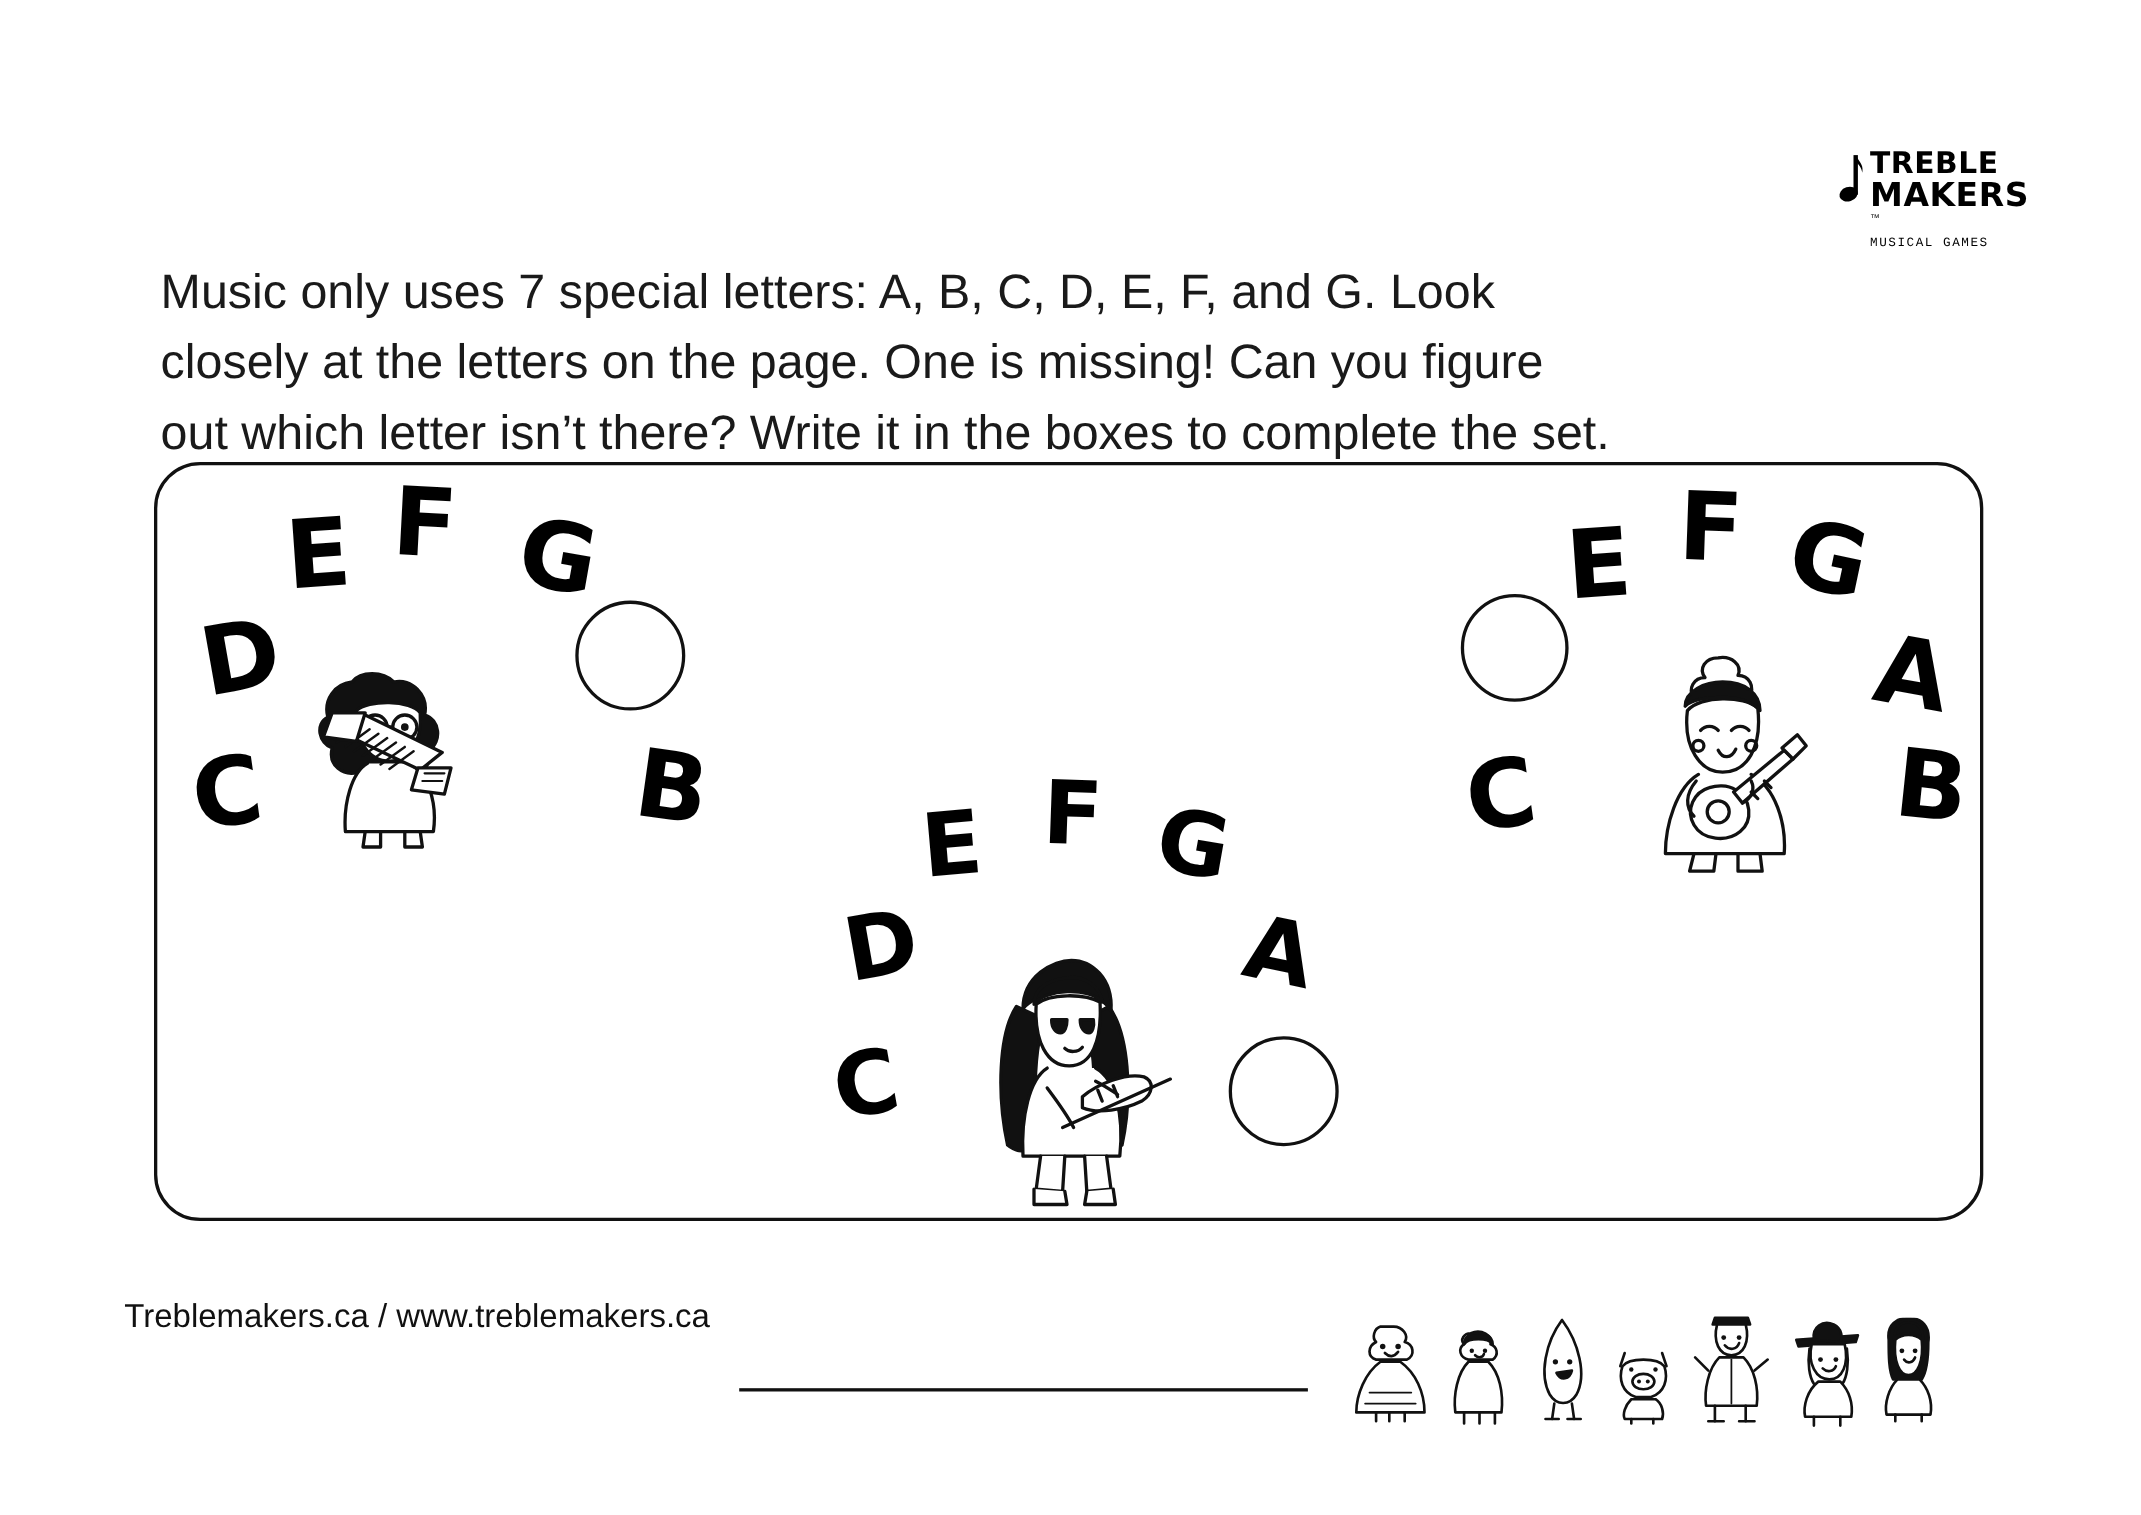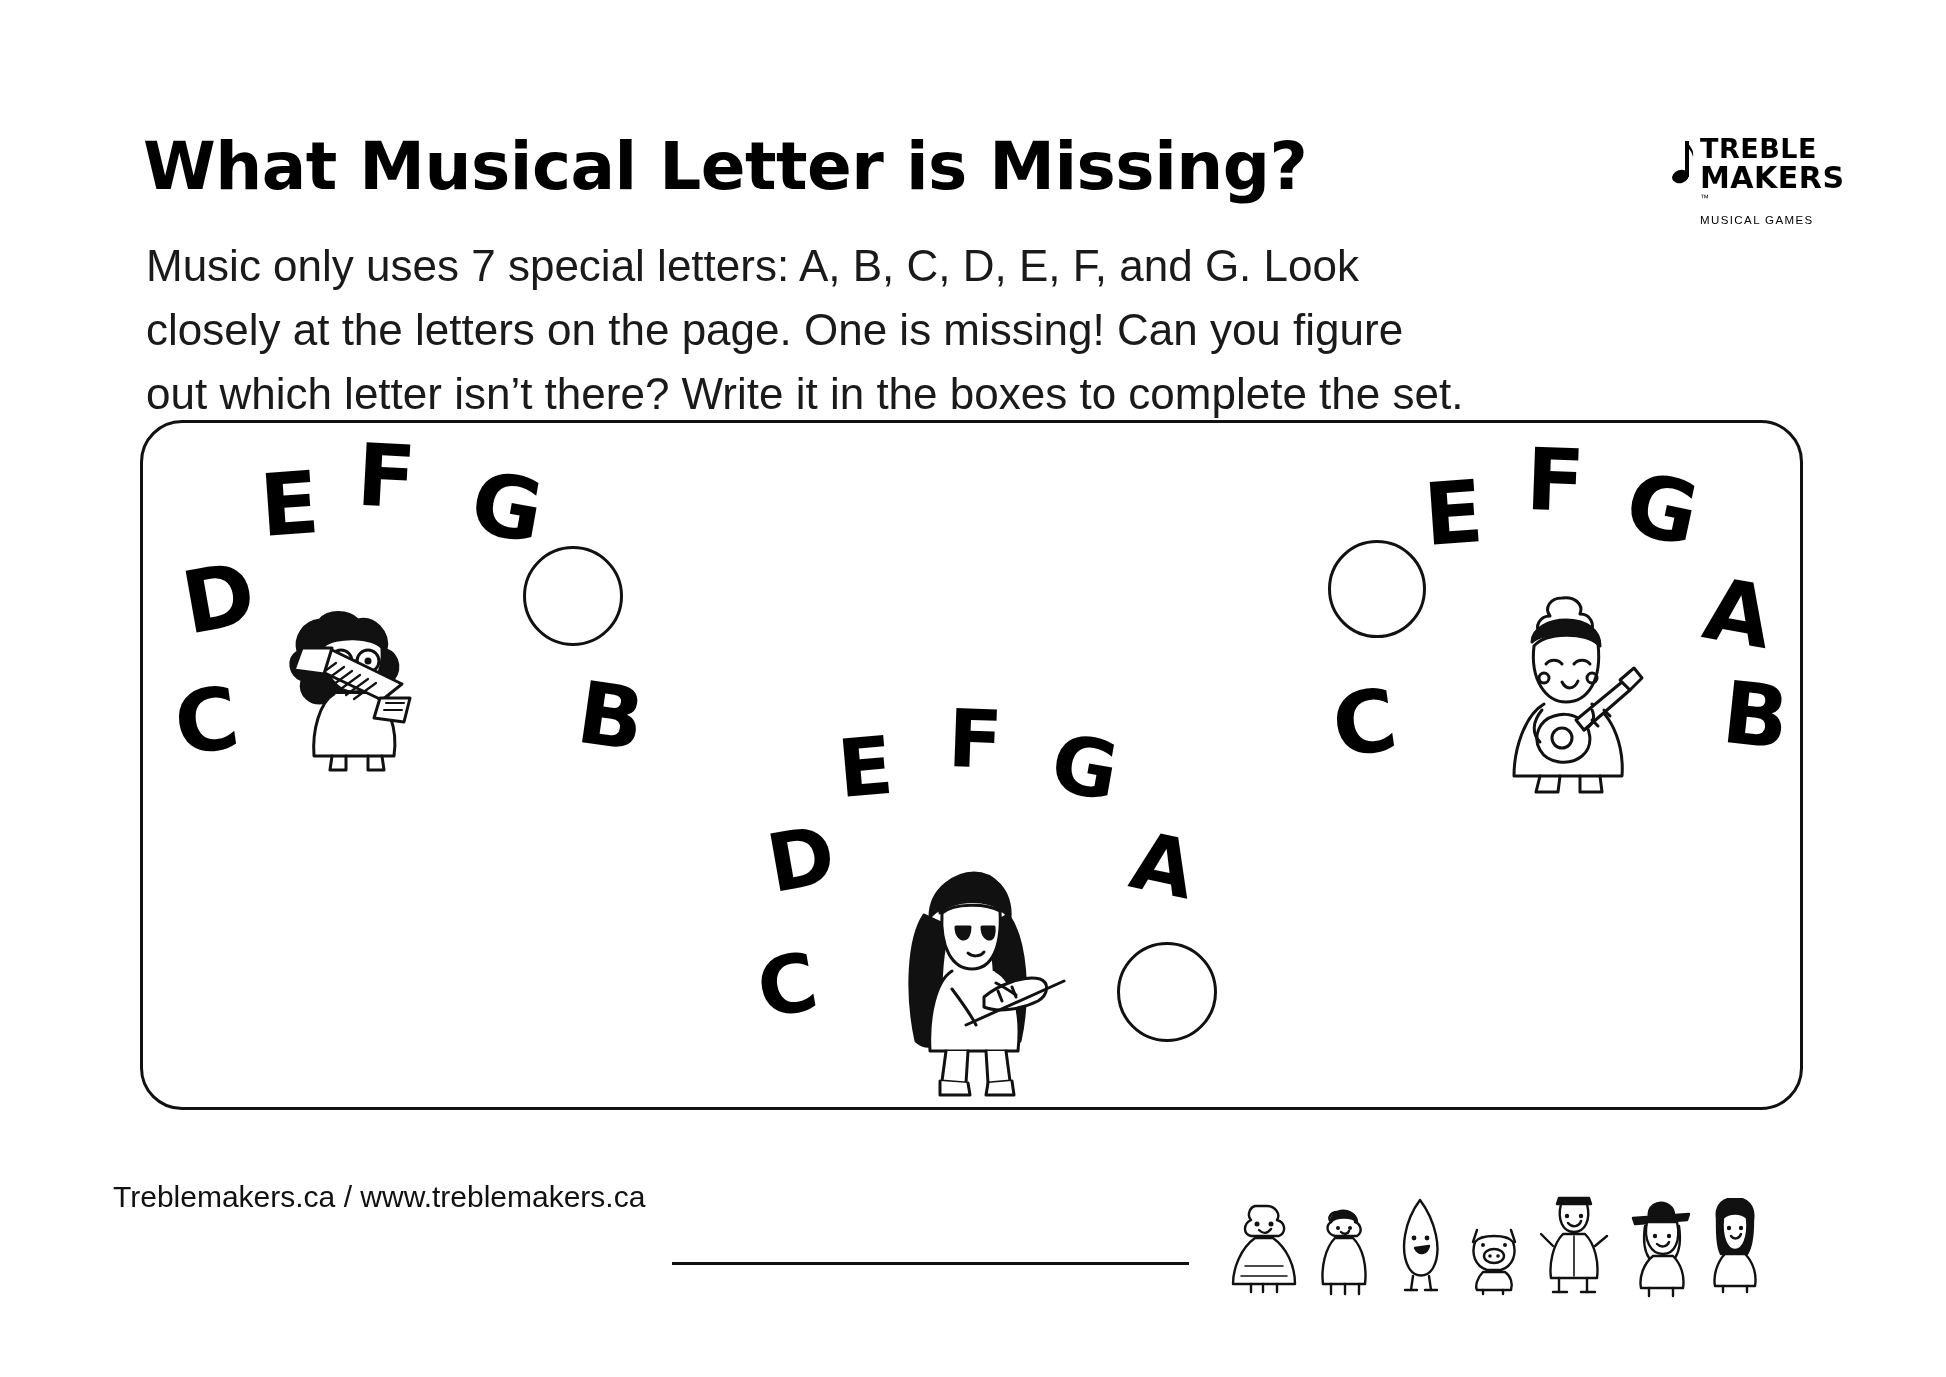--- a/index.html
+++ b/index.html
@@ -99,21 +99,21 @@
     position: relative;
     display: inline-block;
     text-align: center;
   }
   .logo-tm {
     font-size: 9px;
     vertical-align: super;
     font-weight: 400;
   }
   .logo-sub {
-    font-family: Liberation Sans, sans-serif;
+    font-family: Liberation Mono, monospace;
     font-size: 11.5px;
     letter-spacing: 1.4px;
     color: #000;
     margin-top: 3px;
   }
 
   
   .panel {
     position: absolute;
     left: 140px;
@@ -176,21 +176,20 @@
     top: 1190px;
     width: 580px;
     height: 110px;
   }
 </style>
 </head>
 <body>
 
 <div class="page">
 
-  <div class="title">What Musical Letter is Missing?</div>
 
   <div class="instructions">Music only uses 7 special letters: A, B, C, D, E, F, and G. Look closely at the letters on the page. One is missing! Can you figure out which letter isn’t there? Write it in the boxes to complete the set.</div>
 
   <div class="logo">
     <div class="logo-note">
       <div class="stem"></div>
       <div class="head"></div>
       <svg width="22" height="46" viewBox="0 0 22 46" style="position:absolute;left:0;top:0;">
         <path d="M16 2 C20 8, 22 10, 21 16 C20 11, 18 9, 16 7 Z" fill="#000"></path>
       </svg>

